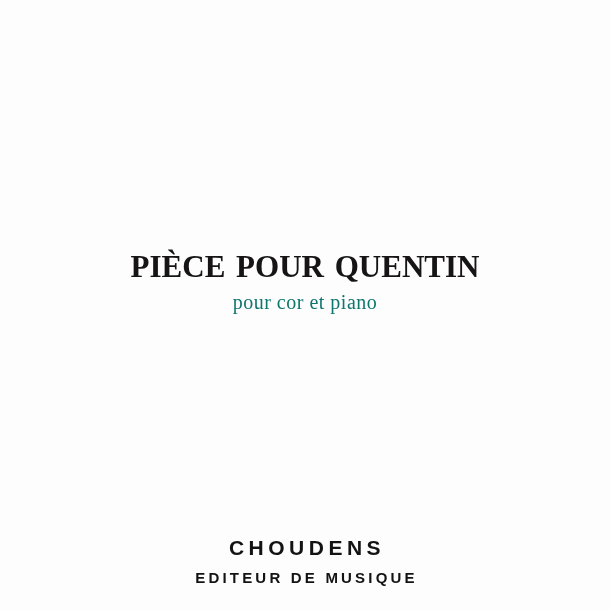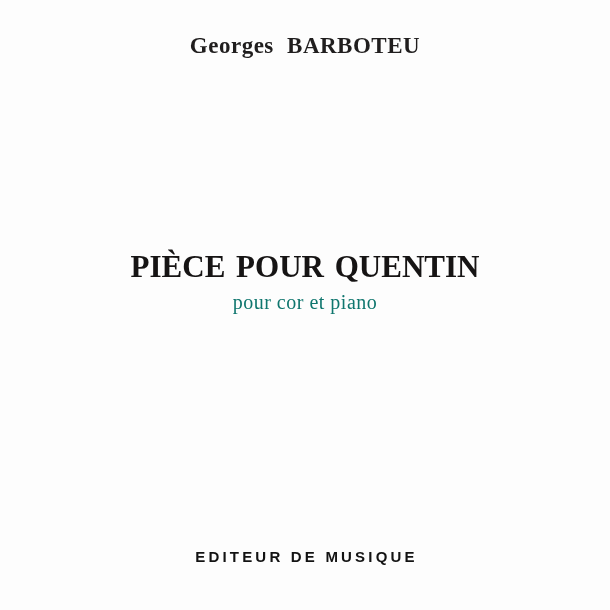--- a/index.html
+++ b/index.html
@@ -87,23 +87,23 @@
     line-height: 1;
     margin-left: 3px;
     color: #131313;
   }
 </style>
 </head>
 <body>
 
 <div class="page">
 
-  <div class="composer">Georges BARBOTEU</div>
 
   <div class="work-title">PIÈCE POUR QUENTIN</div>
 
   <div class="subtitle">pour cor et piano</div>
 
   <div class="publisher">
+    <div class="pub-name">CHOUDENS</div>
     <div class="pub-tagline">EDITEUR DE MUSIQUE</div>
   </div>
 
 </div>
 
 </body></html>

